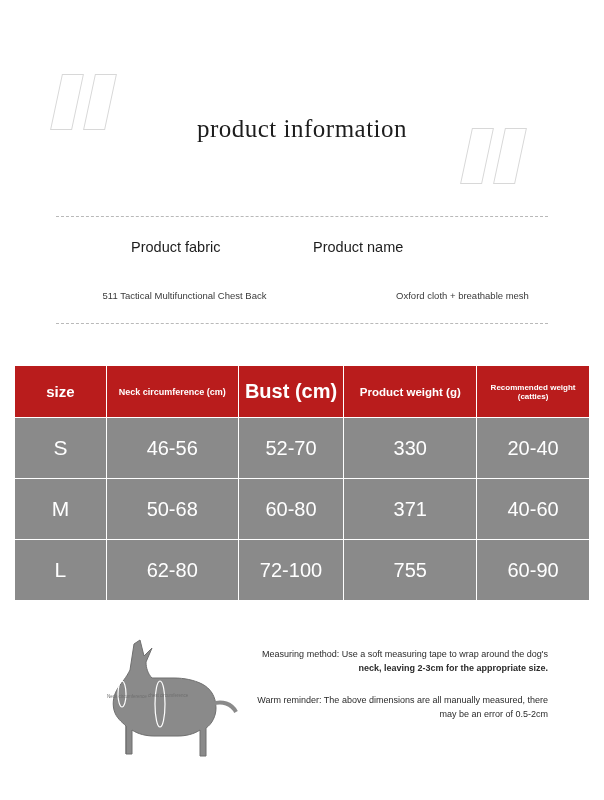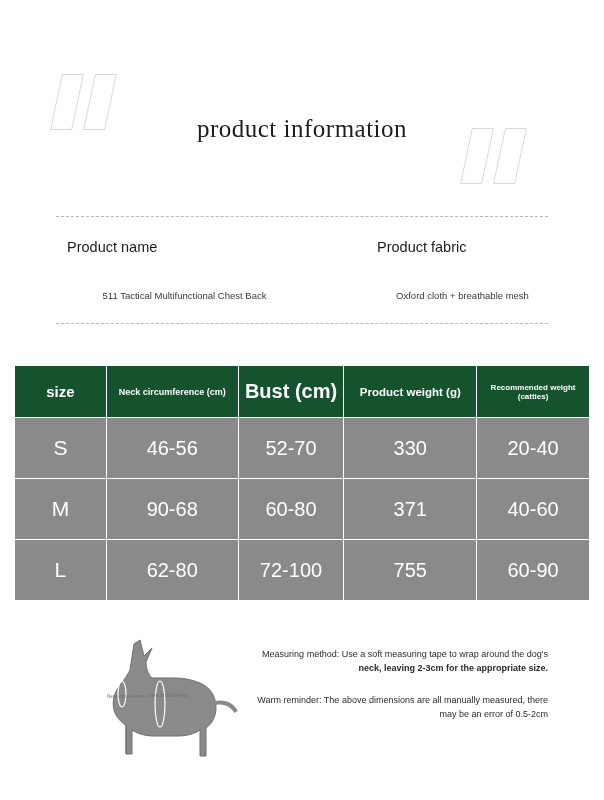--- a/index.html
+++ b/index.html
@@ -90,21 +90,21 @@
     left: 14px;
     width: 576px;
     border-collapse: collapse;
   }
   .table td, .table th {
     border: 1px solid #ffffff;
     text-align: center;
     vertical-align: middle;
   }
   .thead td {
-    background: #14532d;
+    background: #b91c1c;
     color: #ffffff;
     height: 52px;
     font-weight: bold;
   }
   .thead .c0 { font-size: 15px; }
   .thead .c1 { font-size: 9px; }
   .thead .c2 { font-size: 20px; }
   .thead .c3 { font-size: 11.5px; }
   .thead .c4 { font-size: 8px; }
   .tbody td {
@@ -165,25 +165,25 @@
     <div class="quote-right">
       <div class="qbar"></div>
       <div class="qbar"></div>
     </div>
     <div class="title">product information</div>
   </div>
 
   <div class="info">
     <div class="dash"></div>
     <div class="info-row">
+      <div class="info-col second">
+        <div class="info-label">Product fabric</div>
+      </div>
       <div class="info-col">
         <div class="info-label">Product name</div>
-      </div>
-      <div class="info-col second">
-        <div class="info-label">Product fabric</div>
       </div>
     </div>
     <div class="info-row values">
       <div class="info-col">
         <div class="info-value">511 Tactical Multifunctional Chest Back</div>
       </div>
       <div class="info-col second">
         <div class="info-value">Oxford cloth + breathable mesh</div>
       </div>
     </div>
@@ -201,21 +201,21 @@
       </tr>
       <tr class="tbody">
         <td class="col0 size-cell">S</td>
         <td class="col1">46-56</td>
         <td class="col2">52-70</td>
         <td class="col3">330</td>
         <td class="col4">20-40</td>
       </tr>
       <tr class="tbody">
         <td class="col0 size-cell">M</td>
-        <td class="col1">90-68</td>
+        <td class="col1">50-68</td>
         <td class="col2">60-80</td>
         <td class="col3">371</td>
         <td class="col4">40-60</td>
       </tr>
       <tr class="tbody">
         <td class="col0 size-cell">L</td>
         <td class="col1">62-80</td>
         <td class="col2">72-100</td>
         <td class="col3">755</td>
         <td class="col4">60-90</td>

